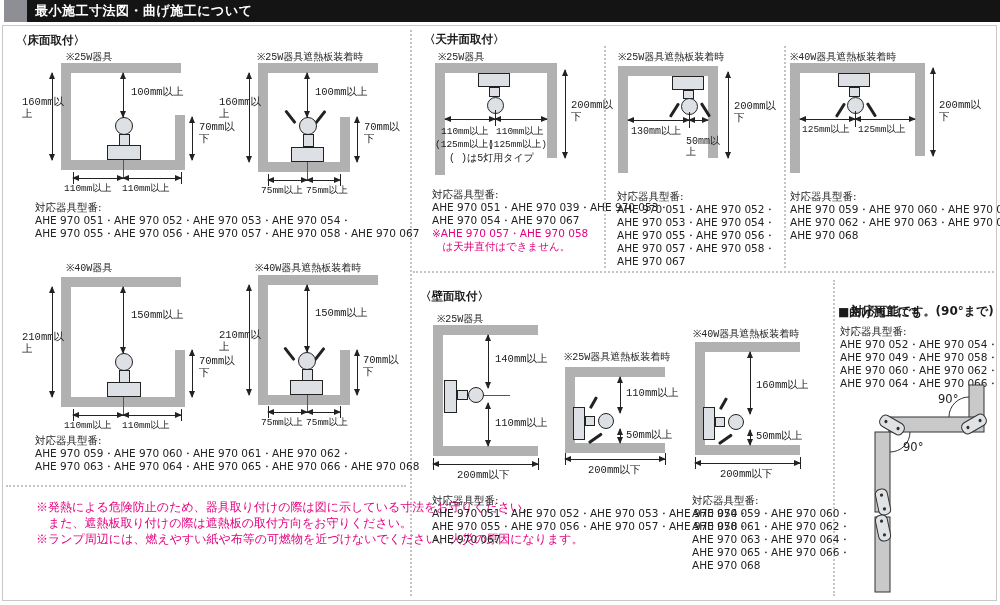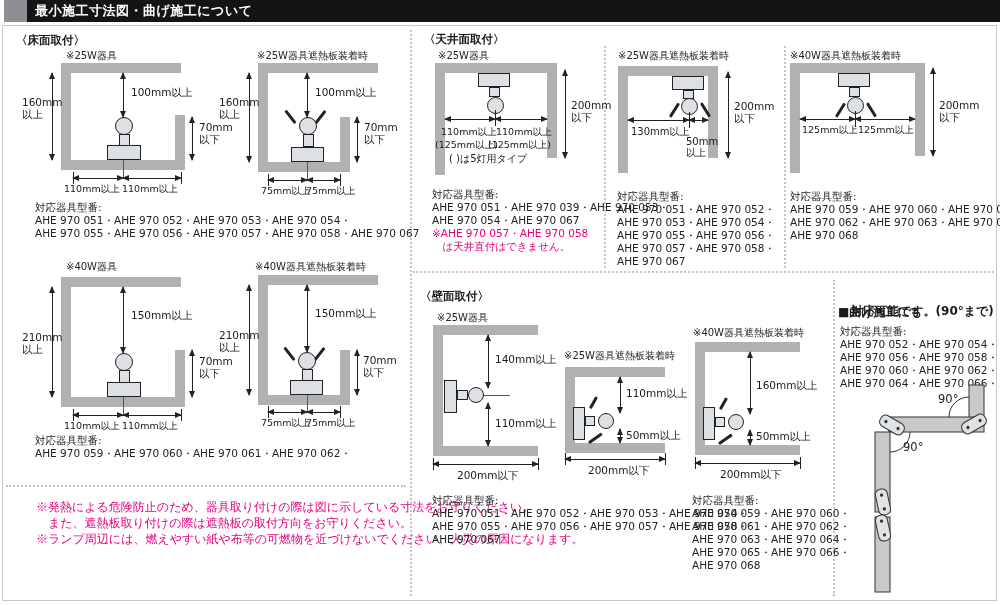--- a/index.html
+++ b/index.html
@@ -3,21 +3,21 @@
 <meta charset="utf-8">
 <style>
   html,body { margin:0; padding:0; background:#fff; }
   .page { position:relative; width:1000px; height:605px; background:#fff; overflow:hidden;
           font-family:"DejaVu Sans","Liberation Sans",sans-serif; color:#1a1a1a; }
   .hdr { position:absolute; left:4px; top:0; width:1000px; height:22px; background:#141414; }
   .hdr-sq { position:absolute; left:0; top:0; width:23px; height:22px; background:#8e8e97; }
   .hdr-title { position:absolute; left:31px; top:0; line-height:22px; color:#fff; font-size:13px; font-weight:bold; letter-spacing:.5px; white-space:nowrap; }
   .frame { position:absolute; left:2px; top:25px; width:993px; height:574px; border:1px solid #c8c8c8; background:#fff; }
   .sec-title { position:absolute; font-size:11.5px; font-weight:bold; white-space:nowrap; }
-  .diag { position:absolute; }
+  .diag { position:absolute;font-family:Liberation Mono, monospace; }
   .caption { position:absolute; font-size:10px; white-space:nowrap; color:#222; }
   .bar { position:absolute; background:#b1b1b1; }
   .varrow { position:absolute; width:0; border-left:1px solid #222; }
   .varrow:before,.varrow:after { content:""; position:absolute; left:-4px; border-left:3.5px solid transparent; border-right:3.5px solid transparent; }
   .varrow:before { top:-1px; border-bottom:7px solid #222; }
   .varrow:after { bottom:-1px; border-top:7px solid #222; }
   .harrow { position:absolute; height:0; border-top:1px solid #222; }
   .harrow:before,.harrow:after { content:""; position:absolute; top:-4px; border-top:3.5px solid transparent; border-bottom:3.5px solid transparent; }
   .harrow:before { left:-1px; border-right:7px solid #222; }
   .harrow:after { right:-1px; border-left:7px solid #222; }
@@ -162,20 +162,21 @@
     <div class="tick" style="left:125px;top:156px;height:12px"></div>
     <div class="harrow" style="left:53px;top:162px;width:39px"></div>
     <div class="harrow" style="left:92px;top:162px;width:33px"></div>
     <div class="dim small" style="left:46px;top:168px">75mm以上</div>
     <div class="dim small" style="left:91px;top:168px">75mm以上</div>
   </div>
 
   <div class="models" style="left:35px;top:434px">
     <div>対応器具型番:</div>
     <div>AHE 970 059・AHE 970 060・AHE 970 061・AHE 970 062・</div>
+    <div>AHE 970 063・AHE 970 064・AHE 970 065・AHE 970 066・AHE 970 068</div>
   </div>
 
   <div class="warn" style="left:36px;top:499px">
     <div>※発熱による危険防止のため、器具取り付けの際は図に示している寸法をお守りください。</div>
     <div>　また、遮熱板取り付けの際は遮熱板の取付方向をお守りください。</div>
     <div>※ランプ周辺には、燃えやすい紙や布等の可燃物を近づけないでください。火災の原因になります。</div>
   </div>
 
   <div class="sec-title" style="left:424px;top:32px">〈天井面取付〉</div>
 
@@ -332,21 +333,21 @@
     <div>AHE 970 063・AHE 970 064・</div>
     <div>AHE 970 065・AHE 970 066・</div>
     <div>AHE 970 068</div>
   </div>
 
   <div class="bend-title" style="left:838px;top:304px">■曲げ施工にも</div>
   <div class="bend-title" style="left:851px;top:303px">対応可能です。(90°まで)</div>
   <div class="models" style="left:840px;top:325px">
     <div>対応器具型番:</div>
     <div>AHE 970 052・AHE 970 054・</div>
-    <div>AHE 970 056・AHE 970 058・</div>
+    <div>AHE 970 049・AHE 970 058・</div>
     <div>AHE 970 060・AHE 970 062・</div>
     <div>AHE 970 064・AHE 970 066・</div>
   </div>
 
   <svg style="left:835px;top:378px" width="163" height="222" viewBox="0 0 163 222">
     <rect x="134" y="7" width="15" height="34" fill="#c9c9c9" stroke="#333"></rect>
     <rect x="54" y="39" width="95" height="15" fill="#c9c9c9" stroke="#333"></rect>
     <rect x="40" y="54" width="15" height="80" fill="#c9c9c9" stroke="#333"></rect>
     <rect x="40" y="139" width="15" height="75" fill="#c9c9c9" stroke="#333"></rect>
     <path d="M134 19 A20 20 0 0 0 114 39" fill="none" stroke="#333"></path>

